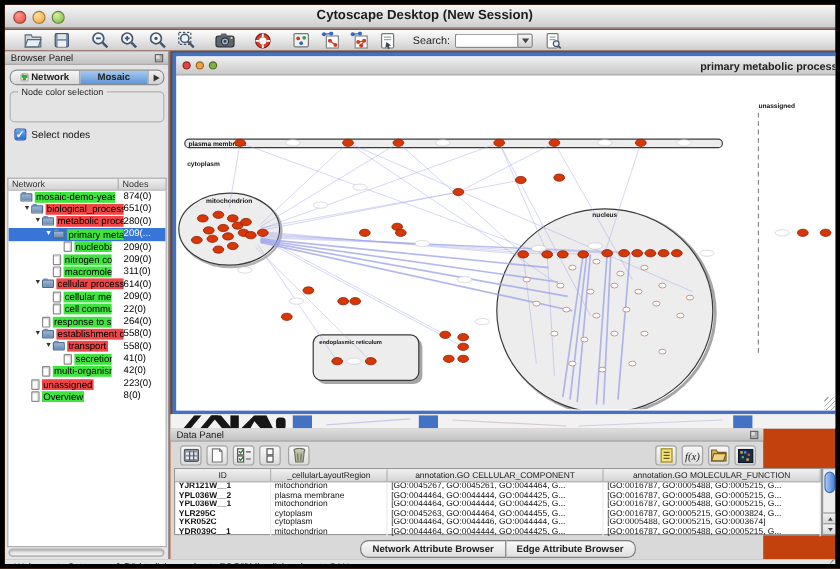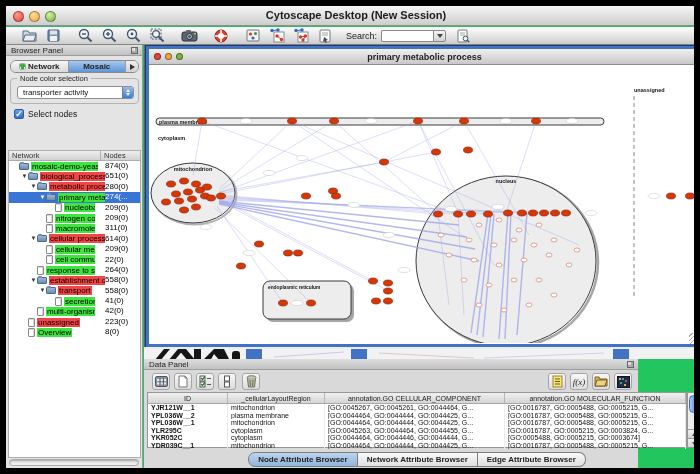--- a/index.html
+++ b/index.html
@@ -1,20 +1,20 @@
 <!DOCTYPE html>
 <html style="--node-fill: #d63705; --node-border: #90230a; --edge: #9aa0e8; --selection: #3875d7; --chip-green: #3fe43f; --chip-red: #f24545; --tab-selected: #8fb5dd; --window-frame-blue: #4272c4;"><head>
 <meta charset="utf-8">
 <style>
   * { box-sizing: border-box; margin:0; padding:0; }
   html,body { background:#555; }
   .app {
     position:relative; width:700px; height:474px; overflow:hidden;
-    background:#22c55e; font-family:"Liberation Sans",sans-serif; color:#111;
-    border:6px solid #000000;
+    background:#c2410c; font-family:"Liberation Sans",sans-serif; color:#111;
+    border:4px solid #000000;
   }
   
   .titlebar{position:absolute;left:0;top:0;width:700px;height:20px;
     background:linear-gradient(#f6f6f6,#cdcdcd);border-bottom:1px solid #8f8f8f;}
   .titlebar .title{position:absolute;left:0;right:0;top:3px;text-align:center;
     font-size:11px;font-weight:bold;color:#1c1c1c;}
   .light{position:absolute;top:5px;width:11px;height:11px;border-radius:50%;border:1px solid rgba(0,0,0,.35);}
   .light.r{left:7px;background:radial-gradient(circle at 35% 30%,#ff9a8a,#e2463f);}
   .light.y{left:23px;background:radial-gradient(circle at 35% 30%,#ffe09a,#f2a33c);}
   .light.g{left:39px;background:radial-gradient(circle at 35% 30%,#d2f2a0,#7cb342);}
@@ -69,21 +69,21 @@
   .tr-file{width:7px;height:9px;background:#fff;border:1px solid #8a8a8a;border-radius:1px;flex:0 0 auto;margin-right:2px;box-shadow:inset -1px 1px 0 #d8d8d8;}
   .tr-chip{padding:0 1px;line-height:9px;overflow:hidden;color:#000;flex:0 1 auto;}
   .tr-nodes{position:absolute;left:96px;top:0;line-height:10.4px;color:#000;background:transparent;}
   .tree-row.selected .tr-nodes{color:#fff;}
   .cp-progress{position:absolute;left:3px;bottom:2px;width:130px;height:7px;border:1px solid #a8a8a8;border-radius:4px;background:linear-gradient(#dcdcdc,#f4f4f4);box-shadow:inset 0 1px 2px rgba(0,0,0,.25);}
   
   .desktop{position:absolute;left:138px;top:39px;width:562px;height:314px;background:#5e6a78;}
   .inner-window{position:absolute;left:2px;top:1px;width:557px;height:301px;border:3px solid var(--window-frame-blue,#4272c4);
     box-shadow:0 0 0 1px #1d3a70, 3px 4px 7px rgba(0,0,0,.5);background:#fff;}
   .iw-titlebar{height:16px;background:linear-gradient(#f0f0f0,#c8c8c8);border-bottom:1px solid #8b8b8b;position:relative;}
-  .iw-titlebar .title{position:absolute;left:0;right:0;top:3px;text-align:center;font-size:9px;font-weight:bold;color:#222;}
+  .iw-titlebar .title{position:absolute;left:0;right:0;top:3px;text-align:right;font-size:9px;font-weight:bold;color:#222;}
   .slight{position:absolute;top:4px;width:7px;height:7px;border-radius:50%;border:1px solid rgba(0,0,0,.4);}
   .slight.r{left:5px;background:#e2463f;}
   .slight.y{left:16px;background:#f2a33c;}
   .slight.g{left:27px;background:#7cb342;}
   .iw-canvas{position:absolute;left:0;right:0;top:16px;bottom:0;background:#fff;overflow:hidden;}
   .iw-grip{position:absolute;right:0;bottom:0;width:11px;height:11px;
     background:repeating-linear-gradient(135deg,transparent 0 2px,#aaa 2px 3px);}
   .behind-strip{position:absolute;left:0;top:302px;width:562px;height:12px;background:#ececec;overflow:hidden;}
   
   .rednode{fill:var(--node-fill,#d63705);stroke:var(--node-border,#90230a);stroke-width:.7;}
@@ -272,27 +272,20 @@
       </div>
       <div class="cp-tab sel">
         <span>Mosaic</span>
       </div>
       <div class="cp-tab-arrow">
           <span class="tri-r"></span>
         </div>
     </div>
     <div class="groupbox">
       <span class="legend">Node color selection</span>
-      <div class="combo">
-        <span class="val">transporter activity</span>
-        <span class="step">
-            <span class="tri-u-s"></span>
-            <span class="tri-d-s"></span>
-          </span>
-      </div>
     </div>
     <div class="cb-row">
       <span class="cbox">✓</span>
       <span class="cb-label">Select nodes</span>
     </div>
     <div class="cp-tree-head" style="top:105px">
       <span class="c1">Network</span>
       <span>Nodes</span>
     </div>
     <div class="cp-tree" style="top:116px" id="network-tree">
@@ -314,21 +307,21 @@
           <span class="tr-arrow">▼</span>
           <span class="tr-folder"></span>
           <span class="tr-chip" style="background: var(--chip-red,#f24545); max-width: 56px;">metabolic process</span>
           <span class="tr-nodes">280(0)</span>
         </div>
         <div class="tree-row selected">
           <span style="flex: 0 0 auto; width: 30px;"></span>
           <span class="tr-arrow">▼</span>
           <span class="tr-folder"></span>
           <span class="tr-chip" style="background: var(--chip-green,#3fe43f); max-width: 47px;">primary metabo</span>
-          <span class="tr-nodes">274(...</span>
+          <span class="tr-nodes">209(...</span>
         </div>
         <div class="tree-row">
           <span style="flex: 0 0 auto; width: 46px;"></span>
           <span class="tr-file"></span>
           <span class="tr-chip" style="background: var(--chip-green,#3fe43f); max-width: 31px;">nucleobase-</span>
           <span class="tr-nodes">209(0)</span>
         </div>
         <div class="tree-row">
           <span style="flex: 0 0 auto; width: 37px;"></span>
           <span class="tr-file"></span>
@@ -737,21 +730,20 @@
       <span class="dp-thumb"></span>
       <span class="dp-sbtn" style="bottom:9px">
           <span class="tri-u-s" style="border-bottom-color:#444"></span>
         </span>
       <span class="dp-sbtn" style="bottom:0">
           <span class="tri-d-s" style="border-top-color:#444"></span>
         </span>
     </div>
     <div class="dp-tabs-wrap">
       <div class="dp-tabs" id="dp-tabs">
-          <span class="dp-tab sel">Node Attribute Browser</span>
           <span class="dp-tab">Network Attribute Browser</span>
           <span class="dp-tab">Edge Attribute Browser</span>
         </div>
     </div>
   </div>
 
   <div class="statusbar">
     <span class="status-item" style="left:8px">Welcome to Cytoscape 2.8.1</span>
     <span class="status-item" style="left:100px">Right-click + nodes to ZOOM</span>
     <span class="status-item" style="left:193px">Middle-click + drag to PAN</span>

